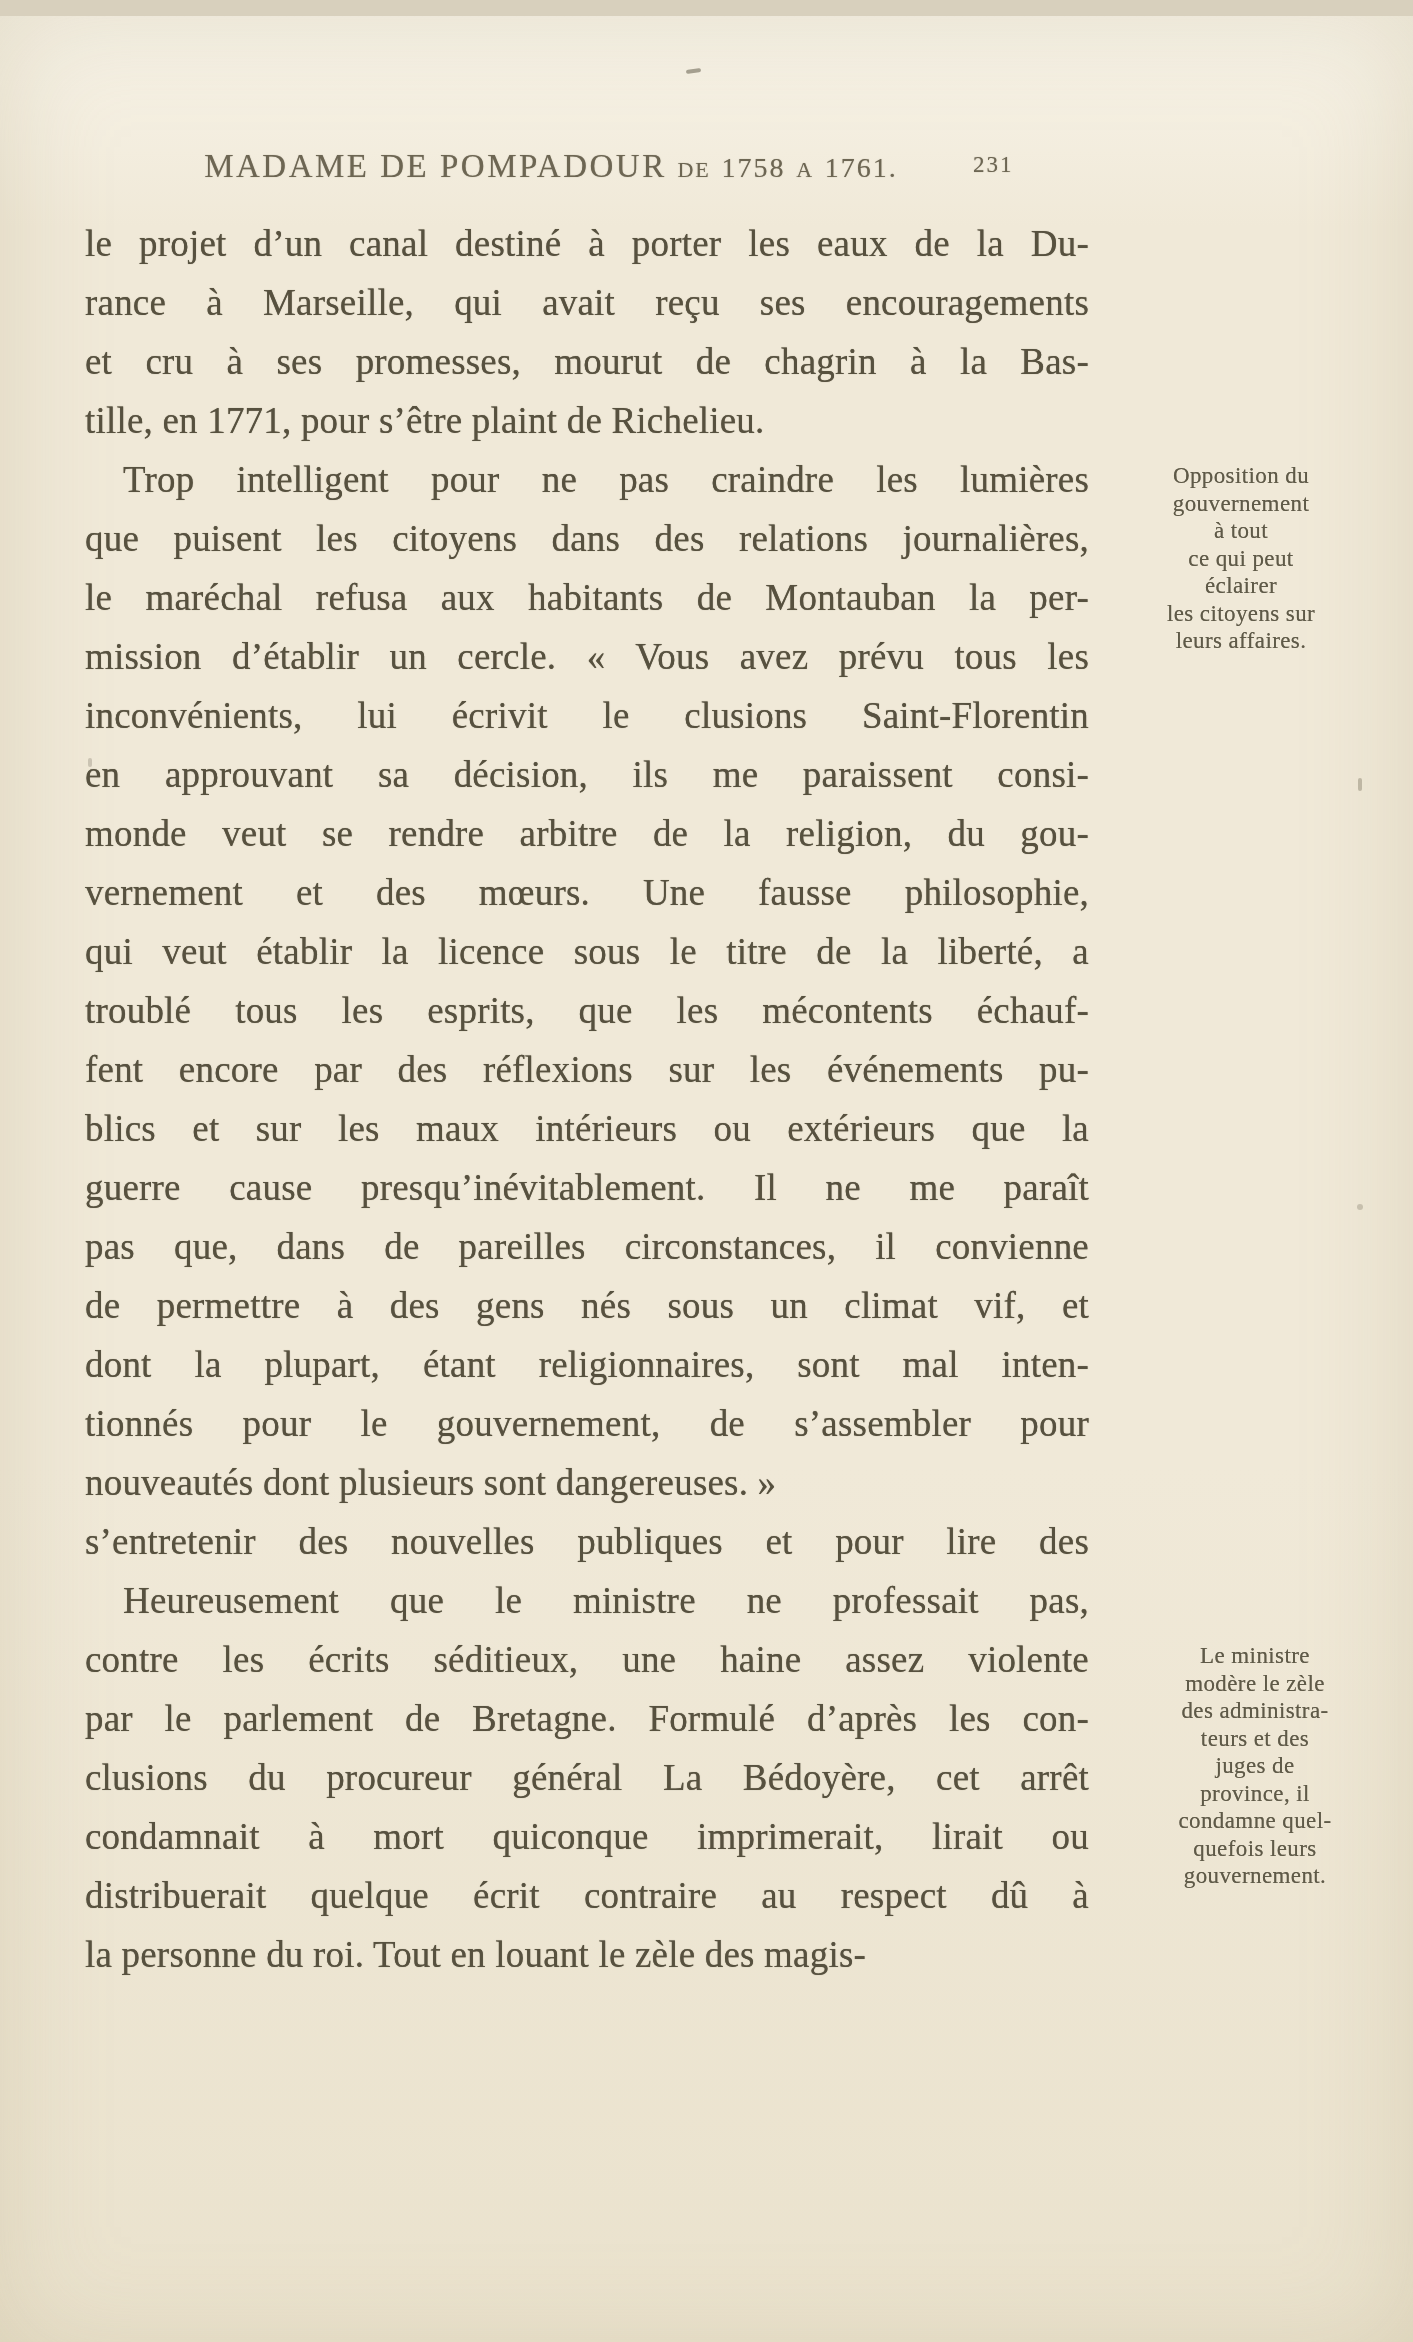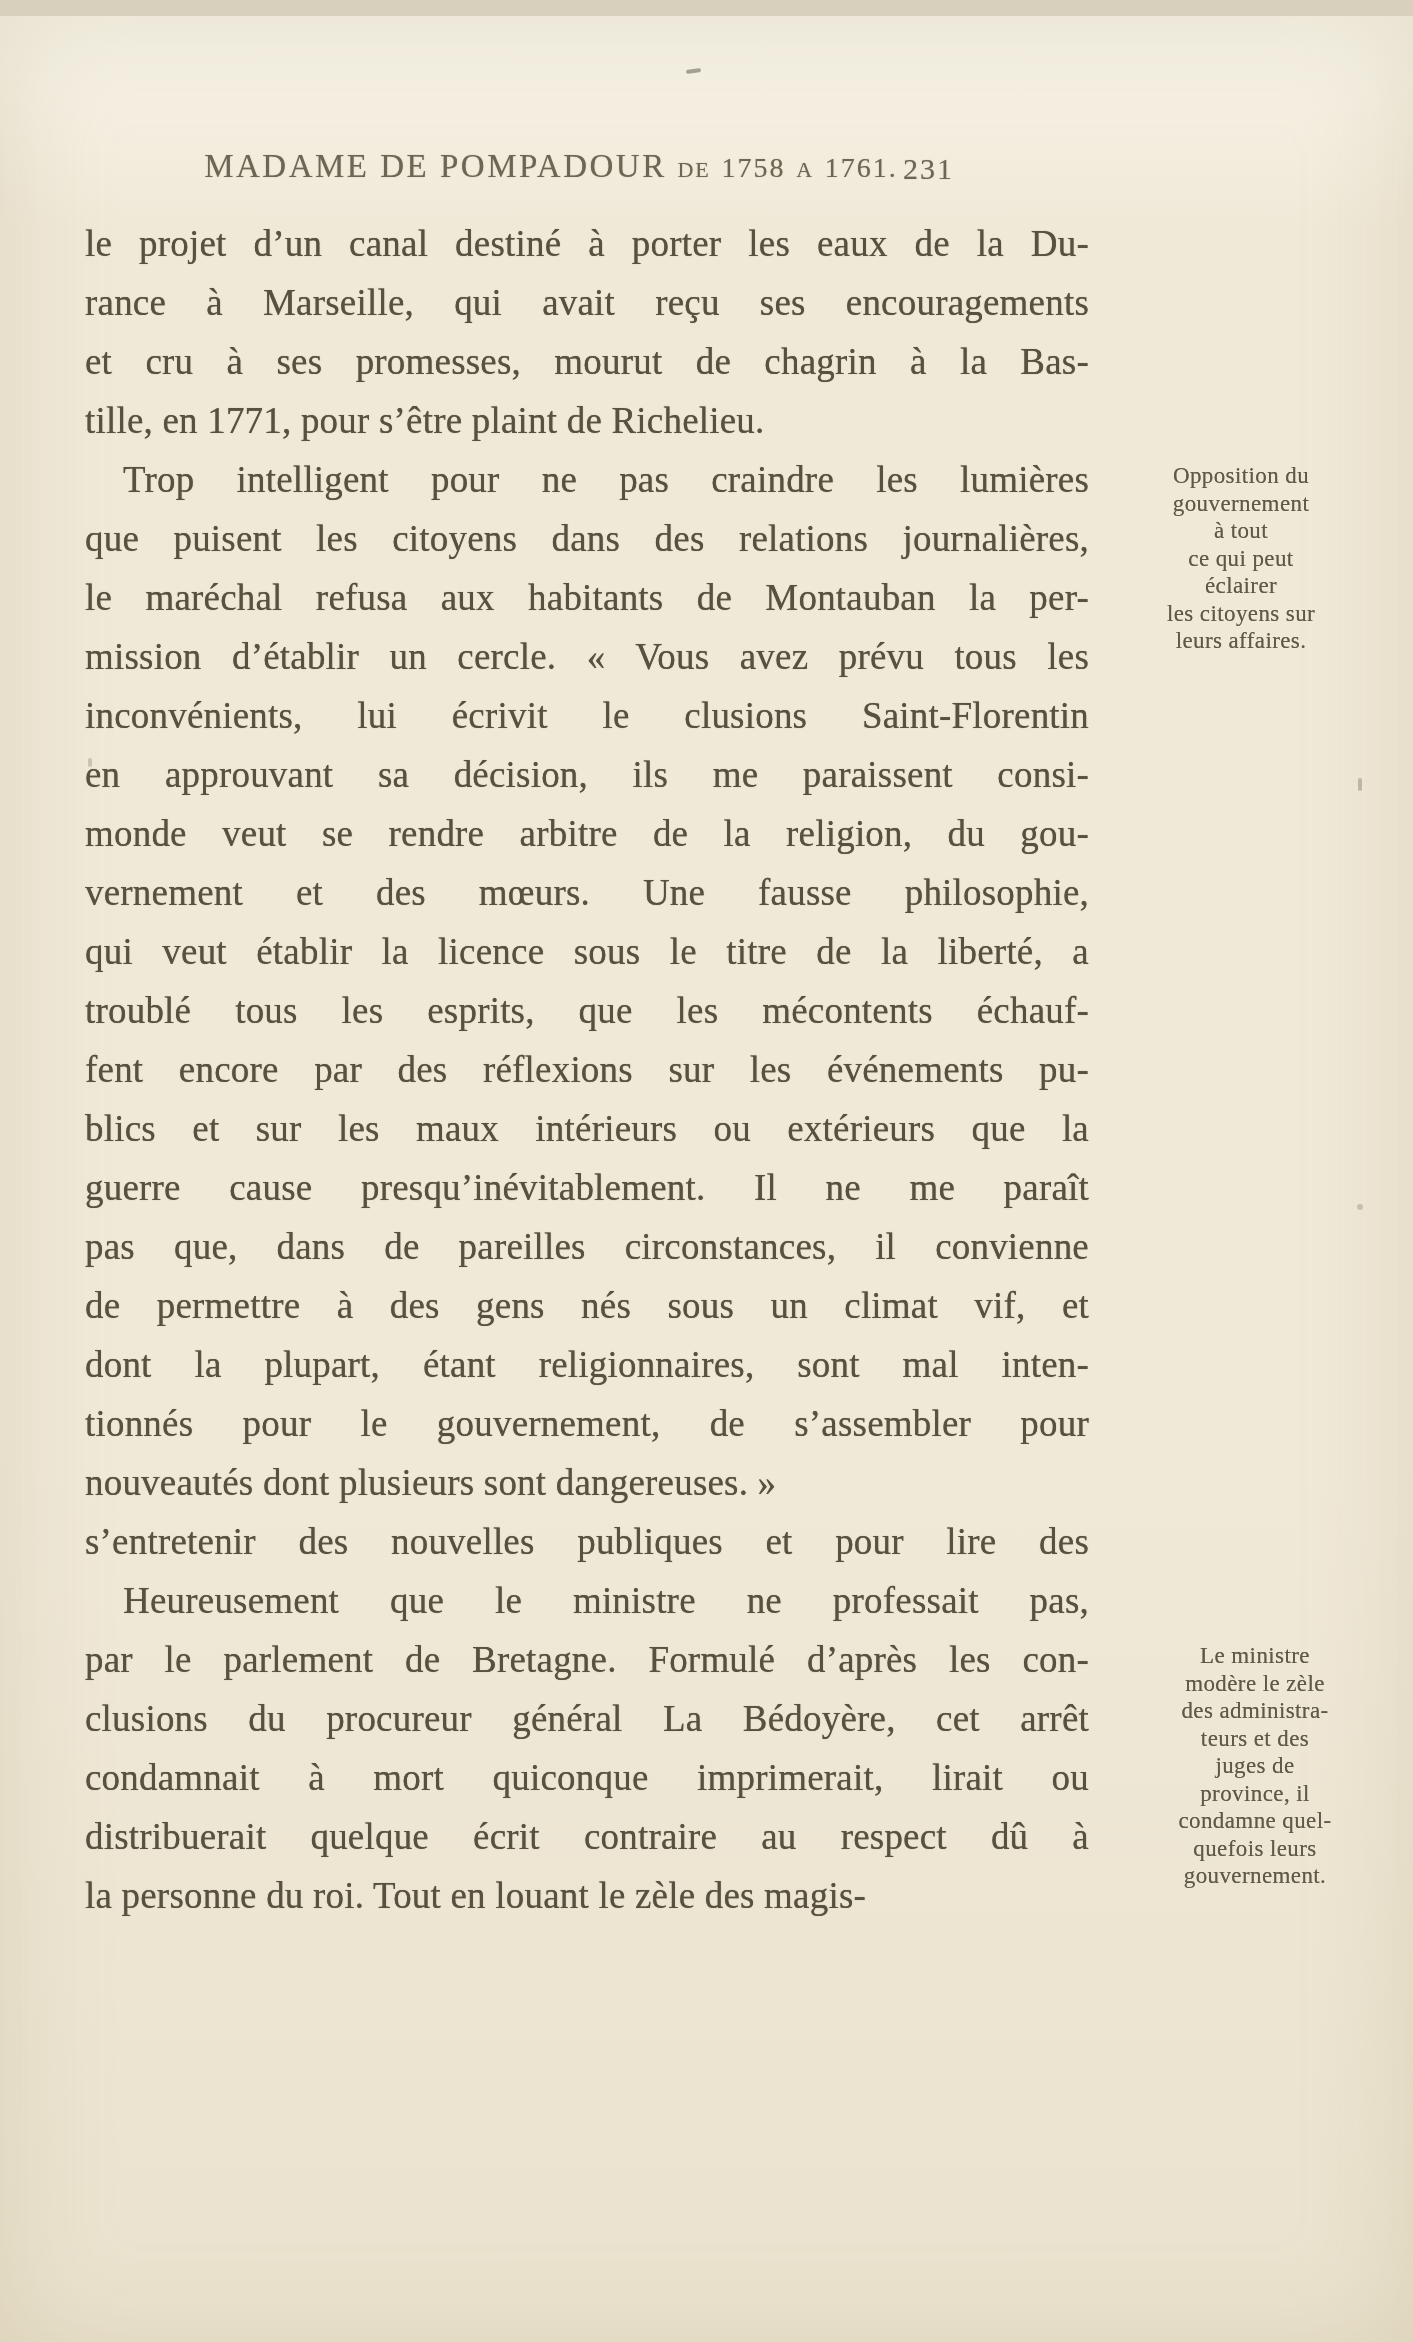--- a/index.html
+++ b/index.html
@@ -46,23 +46,23 @@
     font-size: 22px;
     letter-spacing: 2px;
     vertical-align: baseline;
   }
   .head-title .year {
     font-size: 28px;
     letter-spacing: 2px;
   }
   .folio {
     position: absolute;
-    left: 818px;
+    left: 888px;
     top: 4px;
-    font-size: 30px;
+    font-size: 23px;
     letter-spacing: 2px;
     text-shadow: 0 0 1px rgba(109,102,83,0.55);
   }
   
   .body-text {
     position: absolute;
     top: 198px;
     left: 85px;
     width: 1004px;
     color: var(--ink);
@@ -143,20 +143,21 @@
       <div class="line">fent encore par des réflexions sur les événements pu-</div>
       <div class="line">blics et sur les maux intérieurs ou extérieurs que la</div>
       <div class="line">guerre cause presqu’inévitablement. Il ne me paraît</div>
       <div class="line">pas que, dans de pareilles circonstances, il convienne</div>
       <div class="line">de permettre à des gens nés sous un climat vif, et</div>
       <div class="line">dont la plupart, étant religionnaires, sont mal inten-</div>
       <div class="line">tionnés pour le gouvernement, de s’assembler pour</div>
       <div class="line last">nouveautés dont plusieurs sont dangereuses. »</div>
       <div class="line">s’entretenir des nouvelles publiques et pour lire des</div>
       <div class="line indent">Heureusement que le ministre ne professait pas,</div>
+      <div class="line">contre les écrits séditieux, une haine assez violente</div>
       <div class="line">par le parlement de Bretagne. Formulé d’après les con-</div>
       <div class="line">clusions du procureur général La Bédoyère, cet arrêt</div>
       <div class="line">condamnait à mort quiconque imprimerait, lirait ou</div>
       <div class="line">distribuerait quelque écrit contraire au respect dû à</div>
       <div class="line last">la personne du roi. Tout en louant le zèle des magis-</div>
     </div>
 
   <div class="margin-note note-1">
       <div class="note-line">Opposition du</div>
       <div class="note-line">gouvernement</div>

